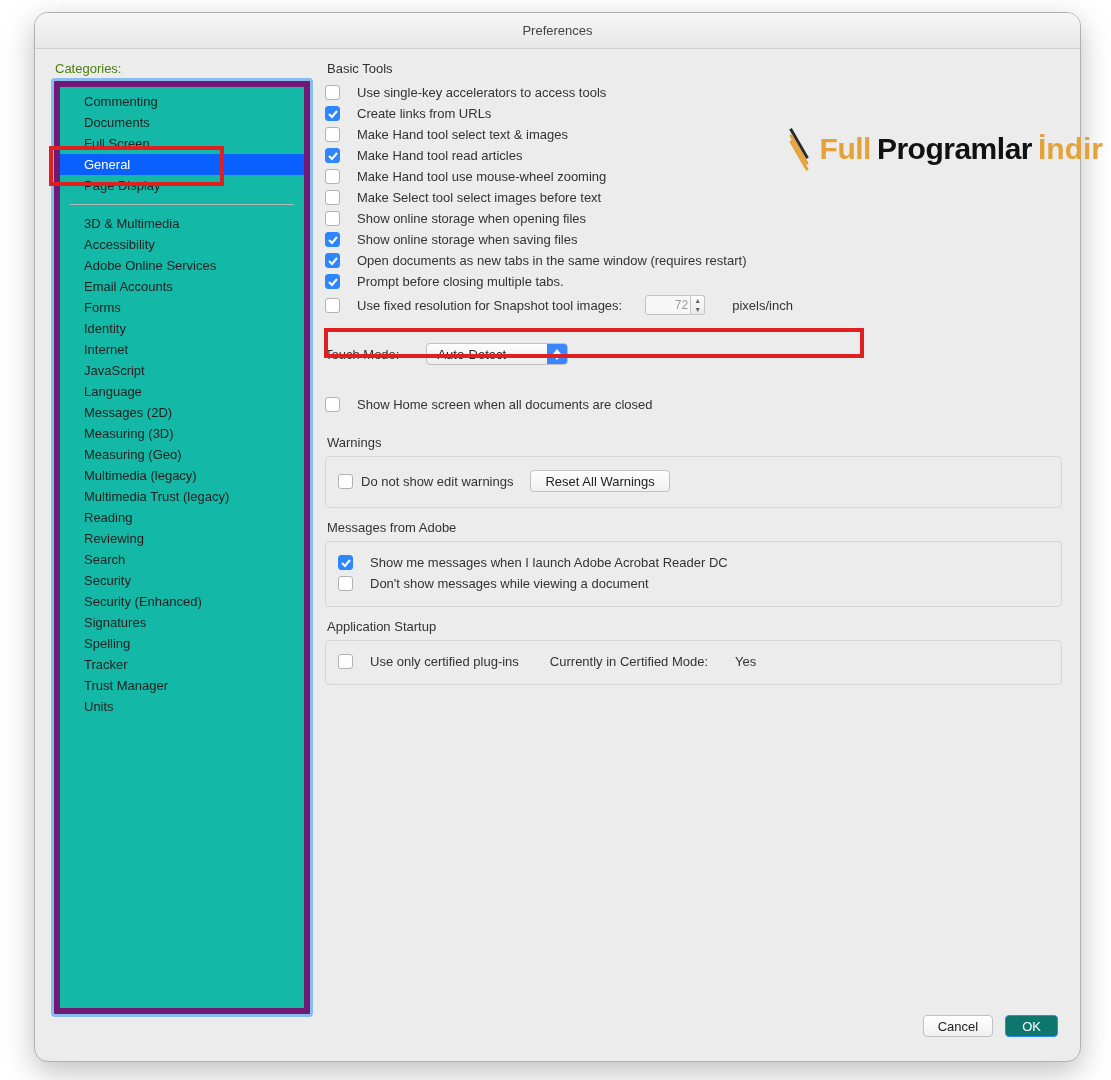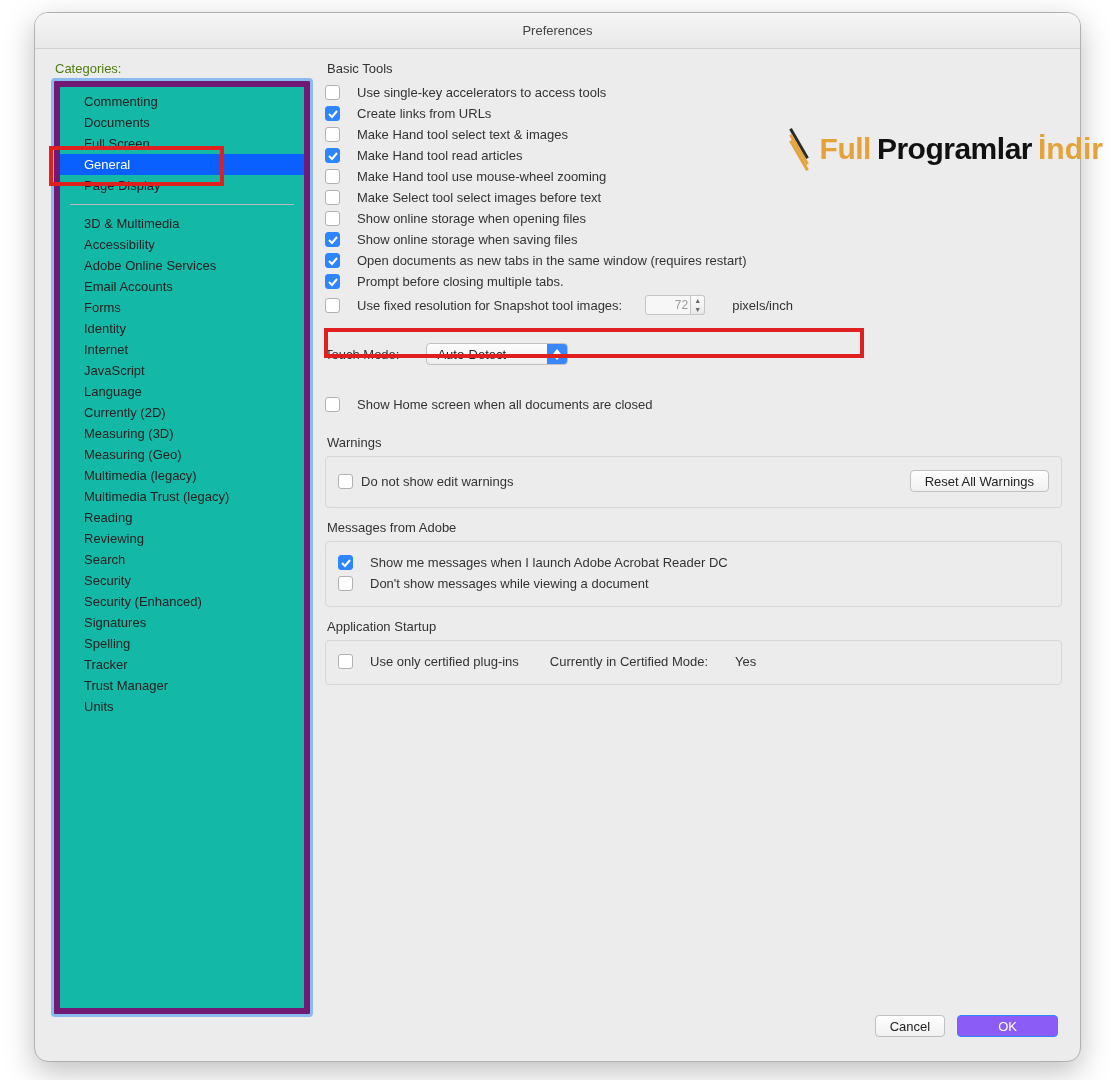--- a/index.html
+++ b/index.html
@@ -188,24 +188,24 @@
     border: 1px solid #C0C0C0;
     border-radius: 4px;
     background: linear-gradient(#FFFFFF, #F0F0F0);
     font-size: 13px;
     color: #222;
     display: inline-flex;
     align-items: center;
     cursor: default;
   }
   .btn.primary {
-    background: #8b5cf6;
+    background: #0f766e;
     border-color: #2E86FF;
     color: #fff;
-    padding: 0 40px;
+    padding: 0 16px;
   }
   .footer {
     position: absolute;
     left: 0; right: 0; bottom: 0;
     height: 46px;
     display: flex;
     justify-content: flex-end;
     align-items: flex-start;
     gap: 12px;
     padding: 0 22px;
@@ -271,21 +271,21 @@
           <hr class="cat-sep">
           <div class="cat-item">3D &amp; Multimedia</div>
           <div class="cat-item">Accessibility</div>
           <div class="cat-item">Adobe Online Services</div>
           <div class="cat-item">Email Accounts</div>
           <div class="cat-item">Forms</div>
           <div class="cat-item">Identity</div>
           <div class="cat-item">Internet</div>
           <div class="cat-item">JavaScript</div>
           <div class="cat-item">Language</div>
-          <div class="cat-item">Currently (2D)</div>
+          <div class="cat-item">Messages (2D)</div>
           <div class="cat-item">Measuring (3D)</div>
           <div class="cat-item">Measuring (Geo)</div>
           <div class="cat-item">Multimedia (legacy)</div>
           <div class="cat-item">Multimedia Trust (legacy)</div>
           <div class="cat-item">Reading</div>
           <div class="cat-item">Reviewing</div>
           <div class="cat-item">Search</div>
           <div class="cat-item">Security</div>
           <div class="cat-item">Security (Enhanced)</div>
           <div class="cat-item">Signatures</div>
@@ -386,21 +386,21 @@
           </div>
 
           <div class="row" style="margin-top:26px;align-items:flex-end;">
             <span class="chk"></span>
             <span class="lbl">Show Home screen when all documents are closed</span>
           </div>
         </div>
 
         <div class="section-title">Warnings</div>
         <div class="section">
-          <div class="row" style="justify-content:space-between;">
+          <div class="row" style="justify-content:flex-start;">
             <span style="display:flex;align-items:center;gap:8px;">
               <span class="chk"></span>
               <span class="lbl">Do not show edit warnings</span>
             </span>
             <span class="btn">Reset All Warnings</span>
           </div>
         </div>
 
         <div class="section-title">Messages from Adobe</div>
         <div class="section">

